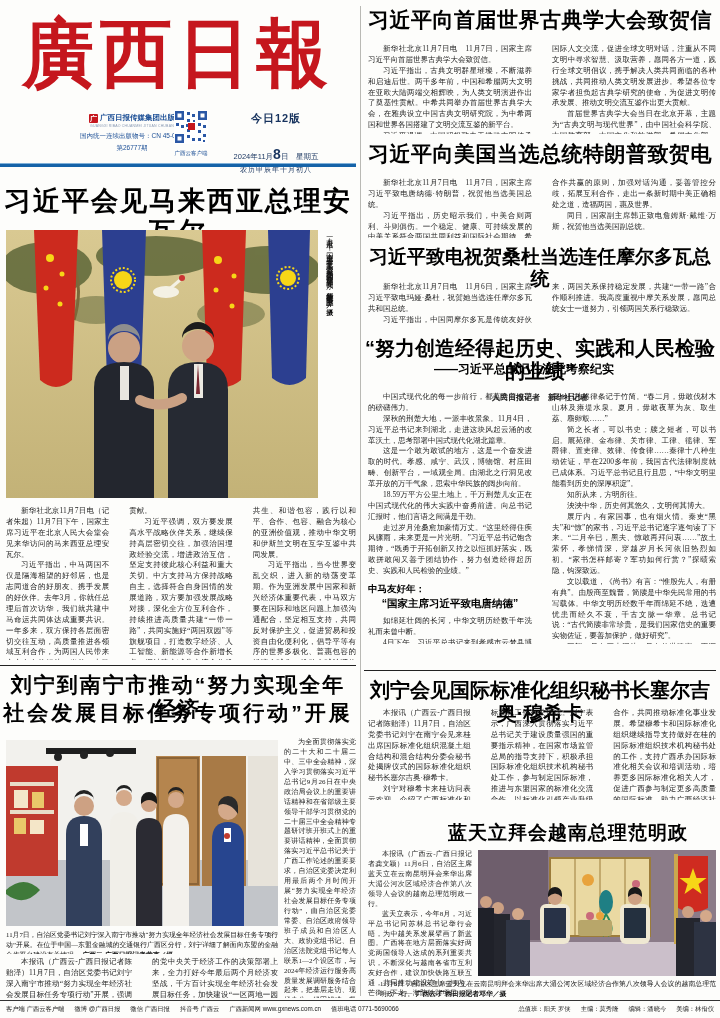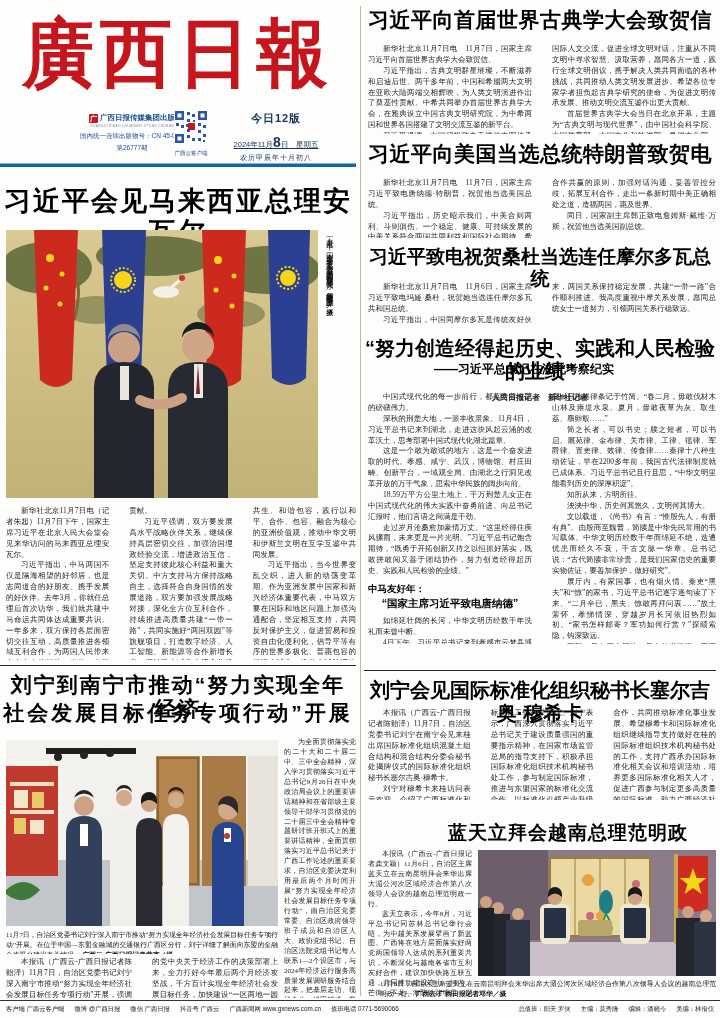--- a/index.html
+++ b/index.html
@@ -15,21 +15,21 @@
   .pub-line{font-size:7.5px;font-weight:bold;white-space:nowrap;}
   .pub-logo{display:inline-block;width:9px;height:9px;background:#c5161d;color:#fff;font-size:7px;line-height:9px;
      text-align:center;vertical-align:-1px;margin-right:2px;border-radius:1px;}
   .pub-pinyin{font-size:3.5px;color:#8a9bb5;letter-spacing:.2px;margin-top:1px;white-space:nowrap;}
   .pub-issn{font-size:6.5px;margin-top:4px;white-space:nowrap;}
   .pub-issue{font-size:6.5px;margin-top:3px;}
   .qr-block{left:172px;top:110px;width:38px;text-align:center;}
   .qr-label{font-size:5.5px;color:#1c4f96;margin-top:2px;white-space:nowrap;}
   .date-block{left:226px;top:111px;width:100px;text-align:center;color:#17335e;}
   .edition{font-size:11px;font-weight:bold;letter-spacing:1px;}
-  .dateline{font-size:7.5px;margin-top:8px;white-space:nowrap;text-decoration:underline;}
+  .dateline{font-size:7.5px;margin-top:20px;white-space:nowrap;}
   .dateline .day{font-size:14px;font-weight:bold;}
   .lunar{font-size:7px;margin-top:3px;letter-spacing:1px;white-space:nowrap;}
   .blue-rule{left:0;top:163px;width:356px;height:4px;background:#1563a8;border-top:1px solid #7fb0d8;}
   .vdiv{left:360px;top:6px;width:1px;height:990px;background:#b9b9b4;}
   .hline{height:1px;background:#222;}
   
   .headline{font-weight:bold;color:#000;text-align:center;line-height:1.15;
      font-family:"Liberation Sans","DejaVu Sans",sans-serif;}
   
   .cols{display:flex;gap:20px;overflow:hidden;}
@@ -249,22 +249,22 @@
       <div>
           <p>如绵延壮阔的长河，中华文明历经数千年洗礼而未曾中断。</p>
           <p>4日下午，习近平总书记来到孝感市云梦县博物馆参观出土秦汉简牍展。从刀笔留痕处，打开历史的画卷。</p>
         </div>
     </div>
     <div class="col cont">
         <p>复一日地将律条记于竹简。“春二月，毋敢伐材木山林及雍堤水泉。夏月，毋敢夜草为灰、取生荔、麛卵鷇……”</p>
         <p>简之长者，可以书史；牍之短者，可以书启。厩苑律、金布律、关市律、工律、徭律、军爵律、置吏律、效律、传食律……秦律十八种生动佐证，早在2200多年前，我国古代法律制度就已成体系。习近平总书记且行且思，“中华文明里能看到历史的深厚积淀”。</p>
         <p>知所从来，方明所往。</p>
         <p>泱泱中华，历史何其悠久，文明何其博大。</p>
+        <p>展厅内，有家国事，也有烟火情。秦吏“黑夫”和“惊”的家书，习近平总书记逐字逐句读了下来。“二月辛巳，黑夫、惊敢再拜问衷……”故土萦怀，孝悌情深，穿越岁月长河依旧热烈如初。“家书怎样邮寄？军功如何行赏？”探赜索隐，钩深致远。</p>
         <p>文以载道，《尚书》有言：“惟殷先人，有册有典”。由殷商至魏晋，简牍是中华先民常用的书写载体。中华文明历经数千年而绵延不绝，迭遭忧患而经久不衰，千古文脉一华章。总书记说：“古代简牍非常珍贵，是我们国家信史的重要实物佐证，要善加保护，做好研究”。</p>
-        <p>展厅内，有家国事，也有烟火情。秦吏“黑夫”和“惊”的家书，习近平总书记逐字逐句读了下来。“二月辛巳，黑夫、惊敢再拜问衷……”故土萦怀，孝悌情深，穿越岁月长河依旧热烈如初。“家书怎样邮寄？军功如何行赏？”探赜索隐，钩深致远。</p>
         <p>回望，是向历史深处，是向传世瑰宝，更深刻洞察“第二个结合”，更深刻感悟“从中华大地长出来的”中国式现代化，是“文明更新的结果”。</p>
       </div>
   </div>
 
   <div class="abs hline" style="left:0;top:665px;width:356px;"></div>
   <div class="abs hline" style="left:364px;top:670px;width:352px;"></div>
 
   <div class="abs headline" style="left:0;top:673px;width:356px;font-size:21px;letter-spacing:2px;">刘宁到南宁市推动“努力实现全年经济</div>
   <div class="abs headline" style="left:0;top:701px;width:356px;font-size:21px;letter-spacing:3px;">社会发展目标任务专项行动”开展</div>
 

